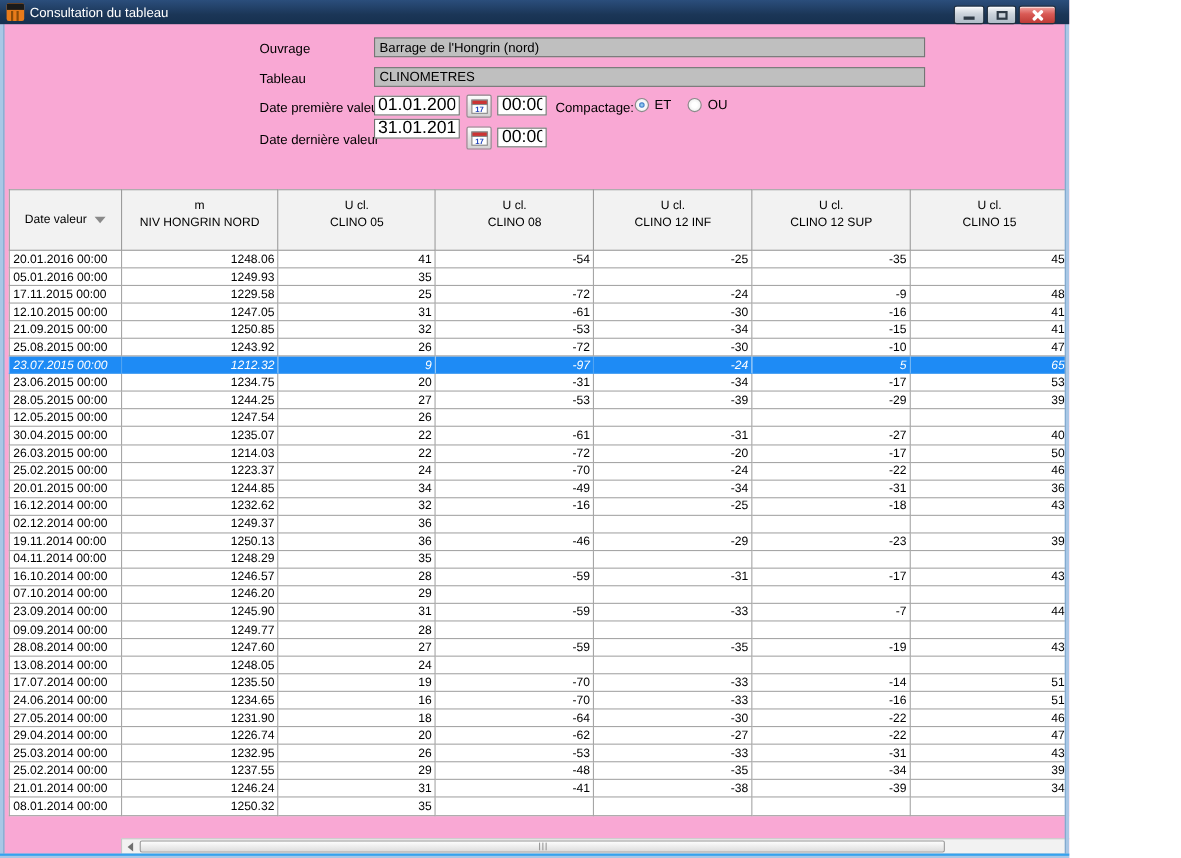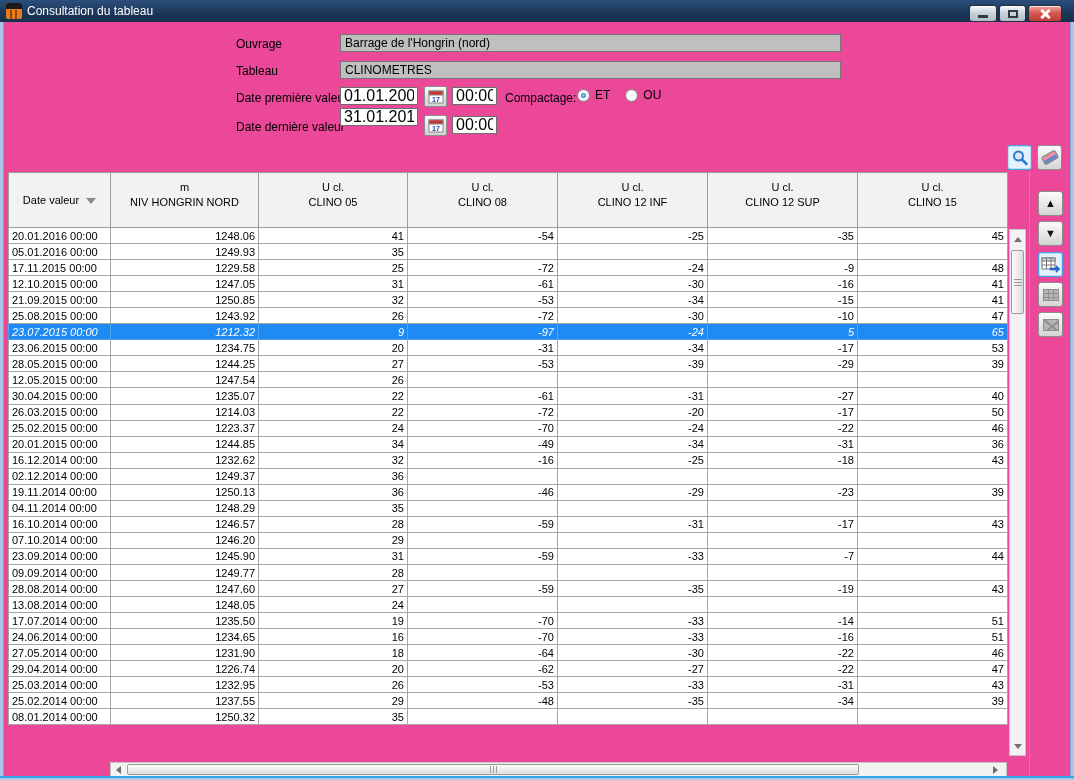--- a/index.html
+++ b/index.html
@@ -1,18 +1,18 @@
 <!DOCTYPE html>
 <html><head>
 <meta charset="utf-8">
 <style>
   * { box-sizing: border-box; margin: 0; padding: 0; }
   html,body { width:1074px; height:780px; }
   body { font-family:"Liberation Sans", sans-serif; background:#fff; }
-  .window { position:relative; width:1074px; height:780px; background:#ec4899; overflow:hidden; }
+  .window { position:relative; width:972px; height:780px; background:#f9a8d4; overflow:hidden; }
 
   
   .titlebar { position:absolute; left:0; top:0; width:1074px; height:22px;
     background:linear-gradient(#2B4E7C, #1B3657 60%, #16304F); z-index:30; }
   .app-icon { position:absolute; left:6px; top:3px; width:16px; height:16px; background:#E87B1A; border-radius:2px; overflow:hidden; }
   .app-icon .top { position:absolute; left:0; top:0; width:16px; height:6px; background:#1A1A1A; }
   .app-icon .slit1, .app-icon .slit2 { position:absolute; top:7px; width:2px; height:9px; background:#8A4A08; }
   .app-icon .slit1 { left:4px; } .app-icon .slit2 { left:9px; }
   .window-title { position:absolute; left:27px; top:4px; color:#FFFFFF; font-size:12px; }
   .winbtns { position:absolute; right:12px; top:5px; display:flex; gap:2px; z-index:31; }
@@ -479,20 +479,29 @@
         <tr>
           <td class="c-date">25.02.2014 00:00</td>
           <td class="c-num">1237.55</td>
           <td class="c-num">29</td>
           <td class="c-num">-48</td>
           <td class="c-num">-35</td>
           <td class="c-num">-34</td>
           <td class="c-num">39</td>
         </tr>
         <tr>
+          <td class="c-date">21.01.2014 00:00</td>
+          <td class="c-num">1246.24</td>
+          <td class="c-num">31</td>
+          <td class="c-num">-41</td>
+          <td class="c-num">-38</td>
+          <td class="c-num">-39</td>
+          <td class="c-num">34</td>
+        </tr>
+        <tr>
           <td class="c-date">08.01.2014 00:00</td>
           <td class="c-num">1250.32</td>
           <td class="c-num">35</td>
           <td class="c-num"></td>
           <td class="c-num"></td>
           <td class="c-num"></td>
           <td class="c-num"></td>
         </tr>
       </tbody>
   </table>

